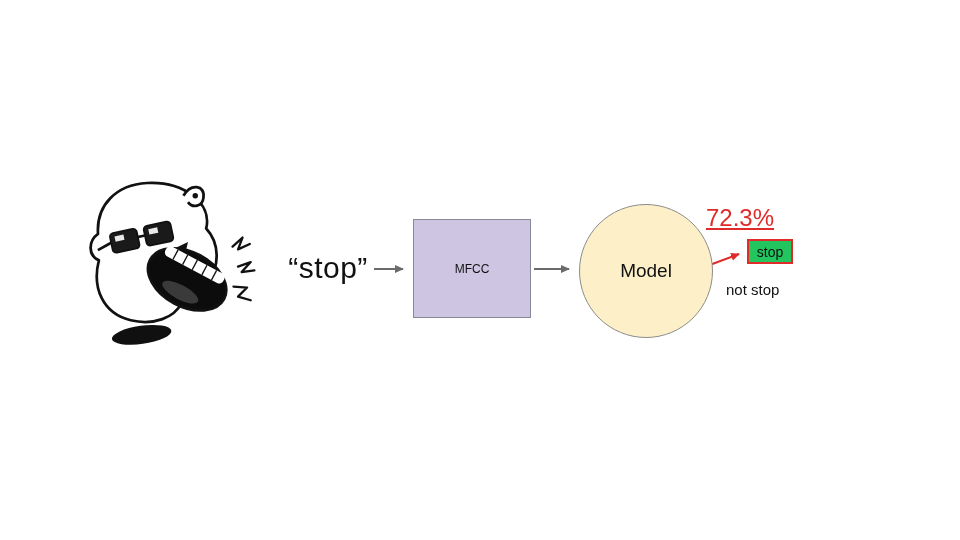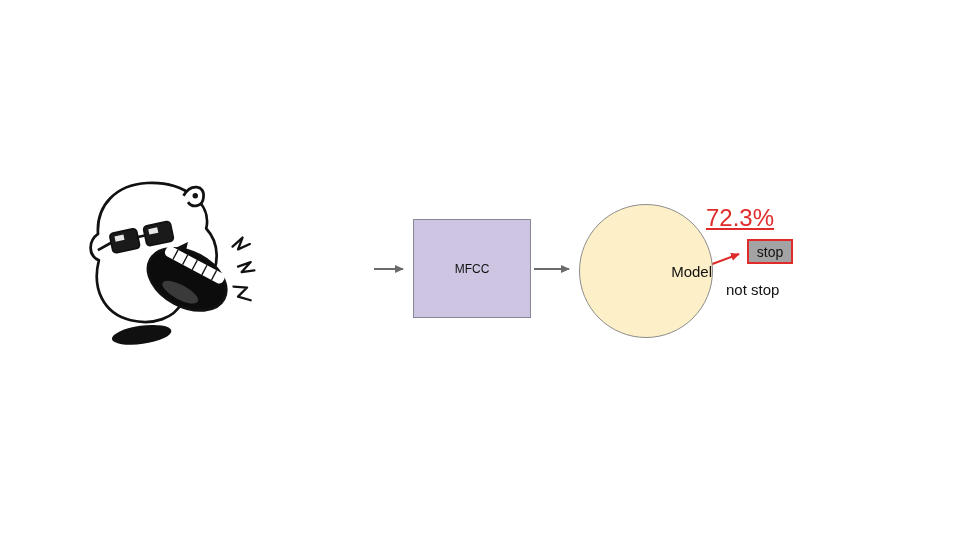--- a/index.html
+++ b/index.html
@@ -34,35 +34,35 @@
     border:1.5px solid var(--mfcc-border);
     display:flex;align-items:center;justify-content:center;
     font-size:12px;
     box-sizing:border-box;
   }
   .model-circle{
     position:absolute;left:579px;top:204px;width:134px;height:134px;
     background:var(--model-fill);
     border:1.5px solid var(--model-border);
     border-radius:50%;
-    display:flex;align-items:center;justify-content:flex-end;
-    font-size:15px;
+    display:flex;align-items:center;justify-content:center;
+    font-size:19px;
     box-sizing:border-box;
   }
   .probability{
     position:absolute;left:706px;top:204px;
     font-size:24px;color:var(--accent-red);text-decoration:underline;
   }
   .predicted-box{
     position:absolute;left:747px;top:239px;width:46px;height:25px;
     border:2px solid var(--accent-red);
     display:flex;align-items:center;justify-content:center;
     font-size:14px;color:var(--text);
     box-sizing:border-box;
-    background:#a3a3a3;
+    background:#22c55e;
   }
   .alternative-label{
     position:absolute;left:726px;top:281px;
     font-size:15px;color:var(--text);
   }
 </style>
 </head>
 <body>
 
 <div class="canvas">
@@ -119,20 +119,21 @@
         <line x1="166" y1="94" x2="166" y2="106" stroke="#111111" stroke-width="1.5"></line>
         <ellipse cx="142" cy="134" rx="22" ry="8" fill="#3a3a3a"></ellipse>
       </g>
 
       <path d="M 192 82 L 203 72 L 198 85 L 211 79" fill="none" stroke="#111111" stroke-width="2.5" stroke-linejoin="round" stroke-linecap="round"></path>
       <path d="M 198 104 L 212 99 L 202 110 L 216 108" fill="none" stroke="#111111" stroke-width="2.5" stroke-linejoin="round" stroke-linecap="round"></path>
       <path d="M 193 126 L 208 127 L 198 137 L 212 141" fill="none" stroke="#111111" stroke-width="2.5" stroke-linejoin="round" stroke-linecap="round"></path>
     </svg>
   </div>
 
+  <div class="input-word">“stop”</div>
 
   <div class="mfcc-box">
     <span>MFCC</span>
   </div>
 
   <div class="model-circle">
     <span>Model</span>
   </div>
 
   <div class="probability">72.3%</div>

